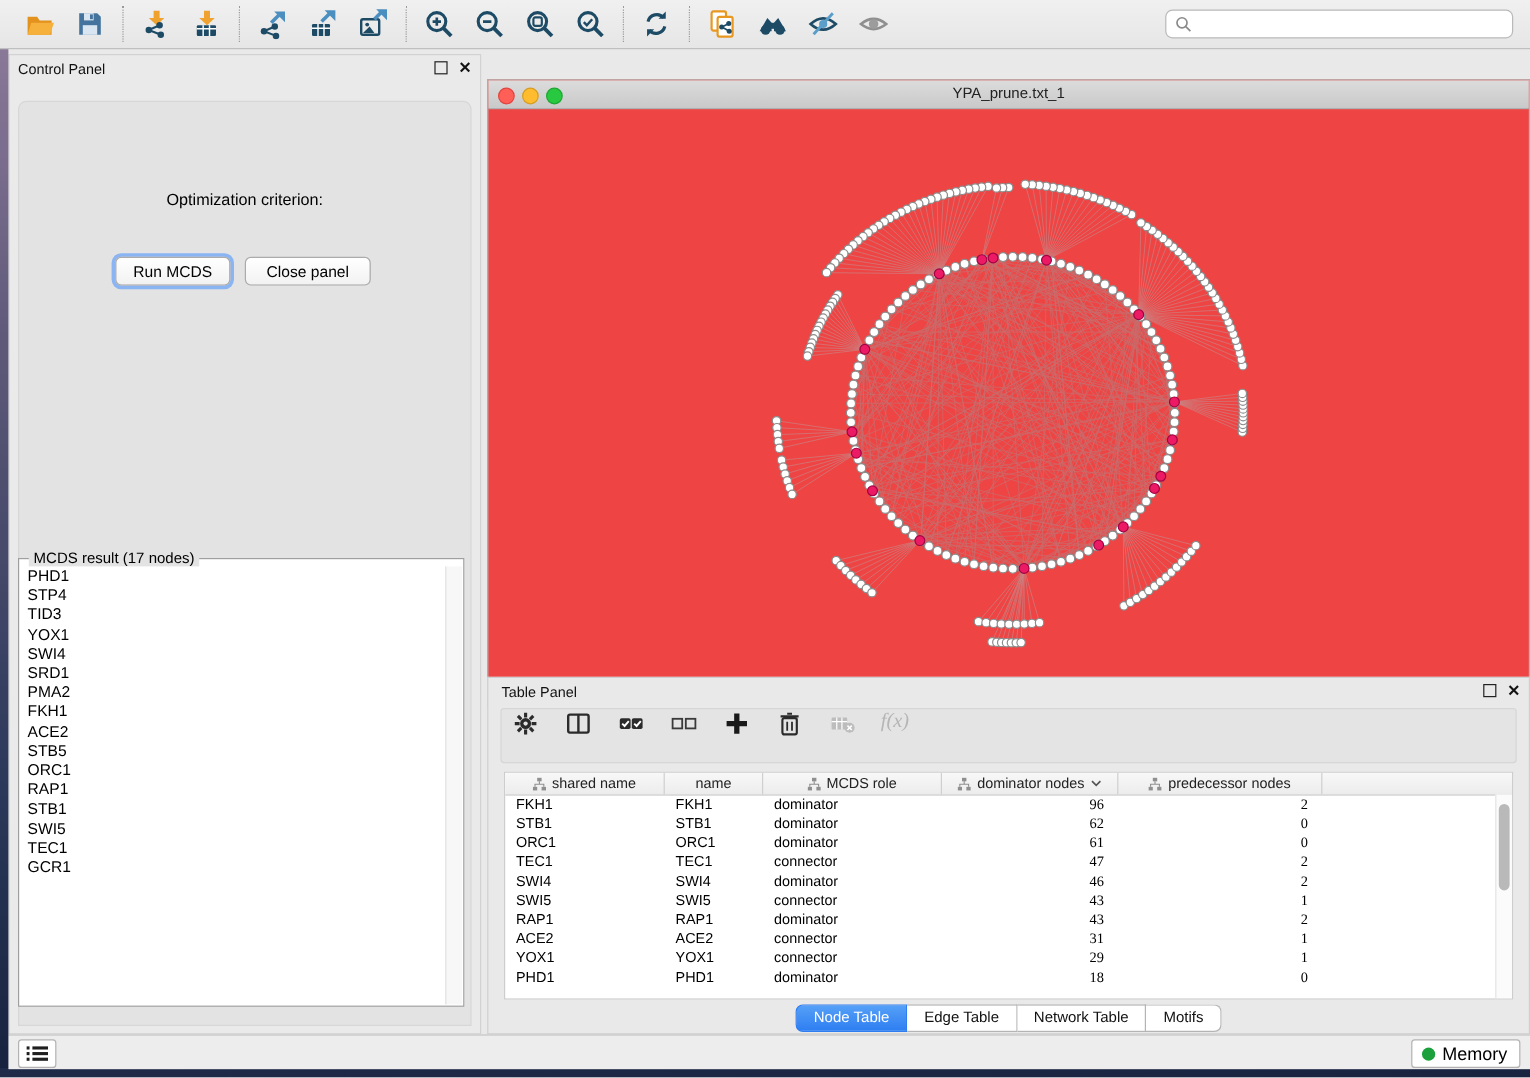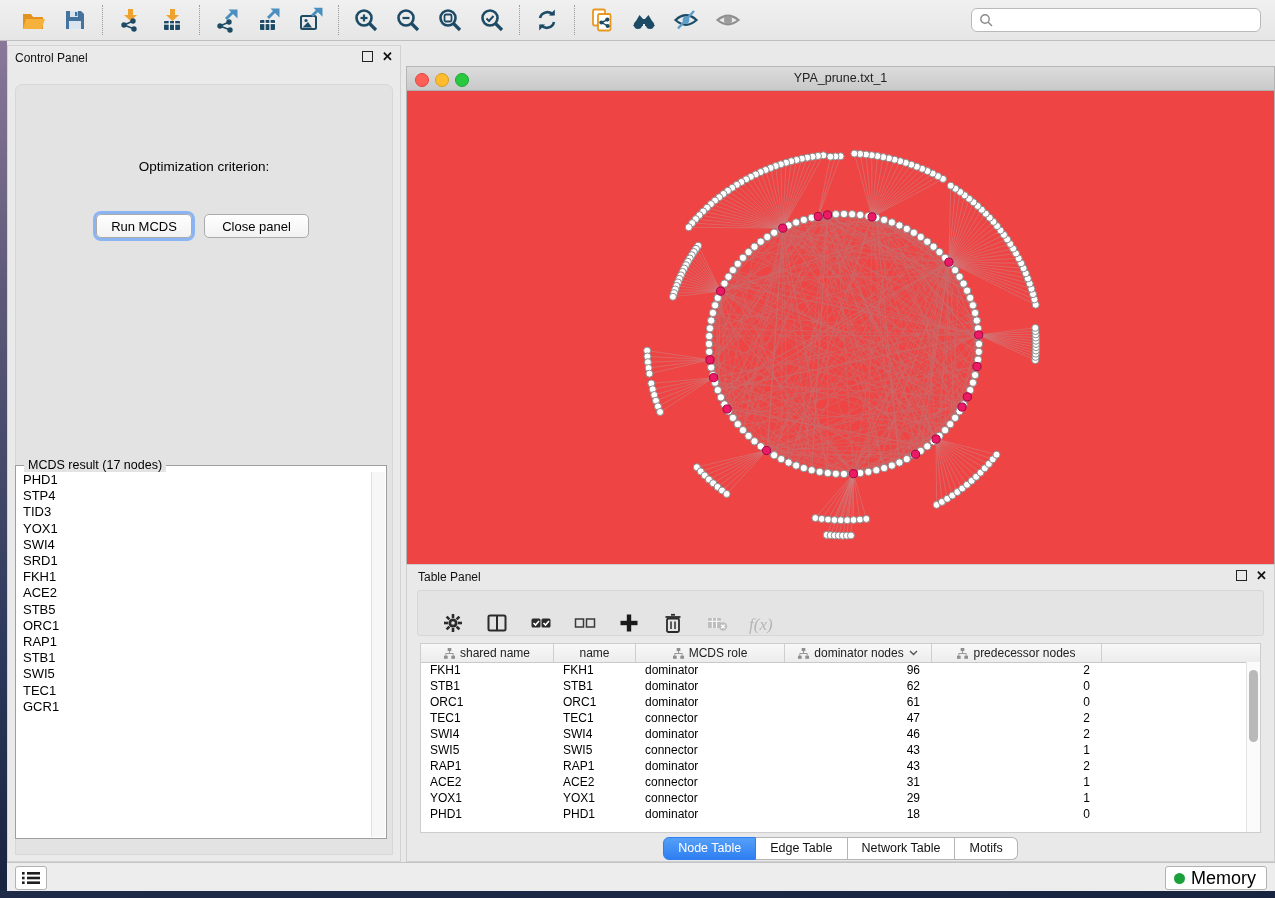--- a/index.html
+++ b/index.html
@@ -47,46 +47,46 @@
   
   .netwin{position:absolute;left:406px;top:42px;width:869px;height:523px;background:#ef4444;border:1px solid #b5b5b5;box-sizing:border-box;margin-top:24px;}
   .net-titlebar{position:absolute;left:0;top:0;right:0;height:23px;background:linear-gradient(#dcdcdc,#c9c9c9);border-bottom:1px solid #aeaeae;}
   .tl{position:absolute;top:5.5px;width:12px;height:12px;border-radius:50%;cursor:pointer;}
   .net-title{position:absolute;left:0;right:0;top:4px;text-align:center;font-size:12.5px;color:#222;}
   .net-canvas{position:absolute;left:0;top:23px;right:0;bottom:0;overflow:hidden;cursor:default;}
   .splitter-grip{position:absolute;left:50%;bottom:-1px;transform:translateX(-50%);width:9px;height:7px;background:#cfcfcf;border:1px solid #aaa;border-radius:2px;}
 
   
   .tablepanel{position:absolute;left:406px;top:564px;width:869px;height:298px;background:#e9e9e9;border:1px solid #cfcfcf;box-sizing:border-box;}
-  .tp-toolbar{position:absolute;left:10px;right:10px;top:25px;height:46px;background:#e4e4e4;border:1px solid #d6d6d6;border-radius:3px;display:flex;align-items:flex-end;gap:20px;padding:0 23px;box-sizing:border-box;}
+  .tp-toolbar{position:absolute;left:10px;right:10px;top:25px;height:46px;background:#e4e4e4;border:1px solid #d6d6d6;border-radius:3px;display:flex;align-items:flex-start;gap:20px;padding:0 8px;box-sizing:border-box;}
   .tp-ico{width:24px;height:24px;display:flex;align-items:center;justify-content:center;cursor:pointer;}
   .tp-ico svg{width:22px;height:22px;}
   .tp-ico.disabled{cursor:default;}
   .fx{font-family:"Liberation Serif",serif;font-style:italic;font-size:17px;color:#b5b5b5;cursor:default;}
   .grid{position:absolute;left:13px;right:13px;top:78px;height:190px;background:#fff;border:1px solid #cdcdcd;box-sizing:border-box;overflow:hidden;}
   .grid-head{display:flex;height:18px;background:linear-gradient(#f8f8f8,#ececec);border-bottom:1px solid #c9c9c9;}
   .gh-cell{display:flex;align-items:center;justify-content:center;gap:5px;font-size:12px;color:#222;border-right:1px solid #cfcfcf;box-sizing:border-box;cursor:pointer;overflow:hidden;white-space:nowrap;}
   .gh-cell svg{flex:0 0 auto;}
   .grid-body{position:absolute;left:0;right:13px;top:18px;bottom:0;overflow:hidden;}
   .grow{display:flex;height:16px;cursor:default;}
   .gcell{font-size:12px;color:#000;box-sizing:border-box;white-space:nowrap;overflow:hidden;line-height:16px;}
   .gcell.left{padding-left:9px;text-align:left;}
-  .gcell.right{padding-right:12px;text-align:right;}
+  .gcell.right{padding-right:12px;text-align:right;font-family:Liberation Serif, serif;}
   .vscroll{position:absolute;right:0;top:18px;bottom:0;width:13px;background:#fbfbfb;border-left:1px solid #e4e4e4;}
   .vthumb{position:absolute;left:2px;width:9px;border-radius:5px;background:#b9b9b9;cursor:pointer;}
   .bottom-tabs{position:absolute;left:0;right:0;top:272px;display:flex;justify-content:center;}
   .bt{height:21px;line-height:21px;padding:0 14px;font-size:12.5px;background:#fff;border:1px solid #b4b4b4;border-left:none;color:#111;cursor:pointer;}
   .bt:first-child{border-left:1px solid #b4b4b4;border-radius:6px 0 0 6px;}
   .bt:last-child{border-radius:0 6px 6px 0;}
   .bt.active{background:linear-gradient(#55a0f7,#2e7ef2);border-color:#2e7ef2;color:#fff;}
 
   
   .statusbar{position:absolute;left:7px;right:0;top:862px;height:28px;background:#ededed;border-top:1px solid #c4c4c4;}
   .sb-listbtn{position:absolute;left:8px;top:3px;width:30px;height:22px;background:#fff;border:1px solid #b2b2b2;border-radius:3px;display:flex;align-items:center;justify-content:center;cursor:pointer;}
-  .memorybtn{position:absolute;right:8px;top:3px;height:22px;padding:0 10px 0 8px;background:#fff;border:1px solid #b2b2b2;border-radius:3px;display:flex;align-items:center;gap:6px;font-size:18px;color:#000;cursor:pointer;}
+  .memorybtn{position:absolute;right:8px;top:3px;height:22px;padding:0 10px 0 8px;background:#fff;border:1px solid #b2b2b2;border-radius:3px;display:flex;align-items:center;gap:6px;font-size:15px;color:#000;cursor:pointer;}
   .memdot{width:11px;height:11px;border-radius:50%;background:#1ca03c;}
 </style>
 </head>
 <body>
 
 <div class="screen">
   <div class="appwin">
 
     <div class="toolbar">
       <div class="tb-group">
@@ -272,20 +272,21 @@
       <div class="btn" style="left:196px;top:168px;width:105px;">Close panel</div>
       <div class="fieldset">
         <span class="legend">MCDS result (17 nodes)</span>
         <div class="mcds-list">
             <div class="mcds-item">PHD1</div>
             <div class="mcds-item">STP4</div>
             <div class="mcds-item">TID3</div>
             <div class="mcds-item">YOX1</div>
             <div class="mcds-item">SWI4</div>
             <div class="mcds-item">SRD1</div>
+            <div class="mcds-item">PMA2</div>
             <div class="mcds-item">FKH1</div>
             <div class="mcds-item">ACE2</div>
             <div class="mcds-item">STB5</div>
             <div class="mcds-item">ORC1</div>
             <div class="mcds-item">RAP1</div>
             <div class="mcds-item">STB1</div>
             <div class="mcds-item">SWI5</div>
             <div class="mcds-item">TEC1</div>
             <div class="mcds-item">GCR1</div>
           </div>

